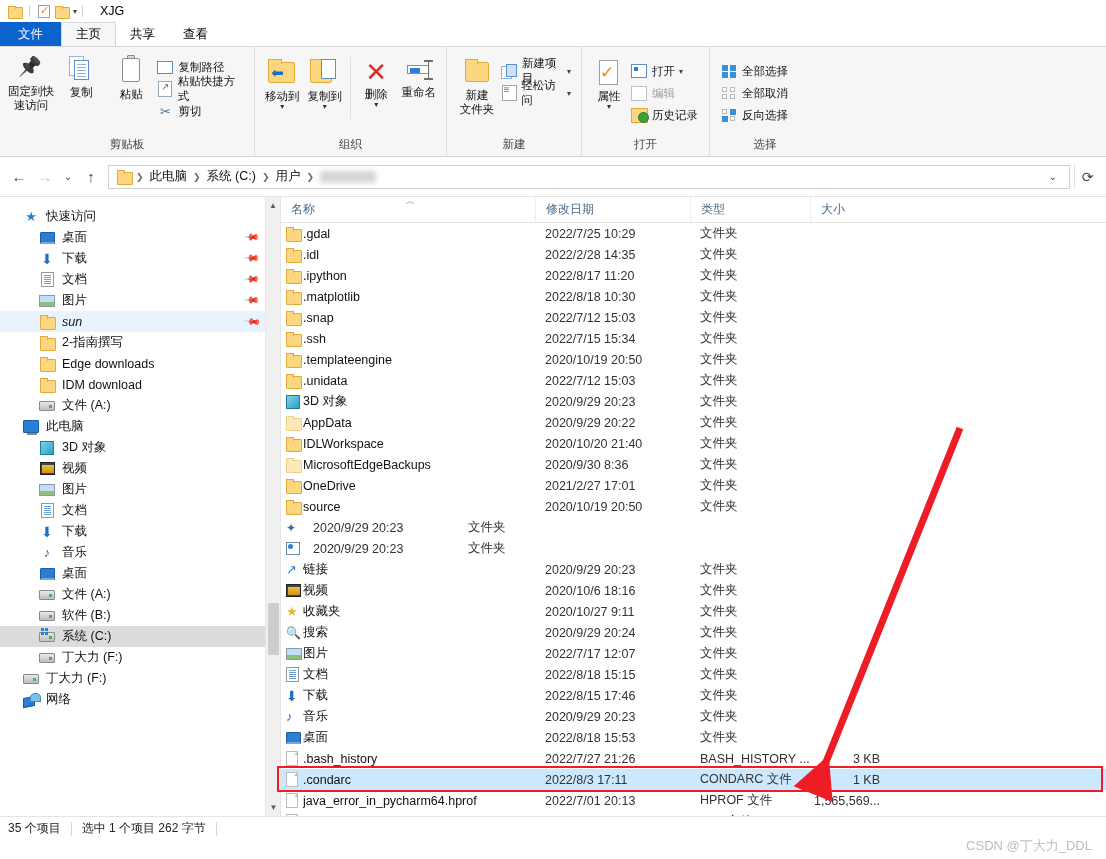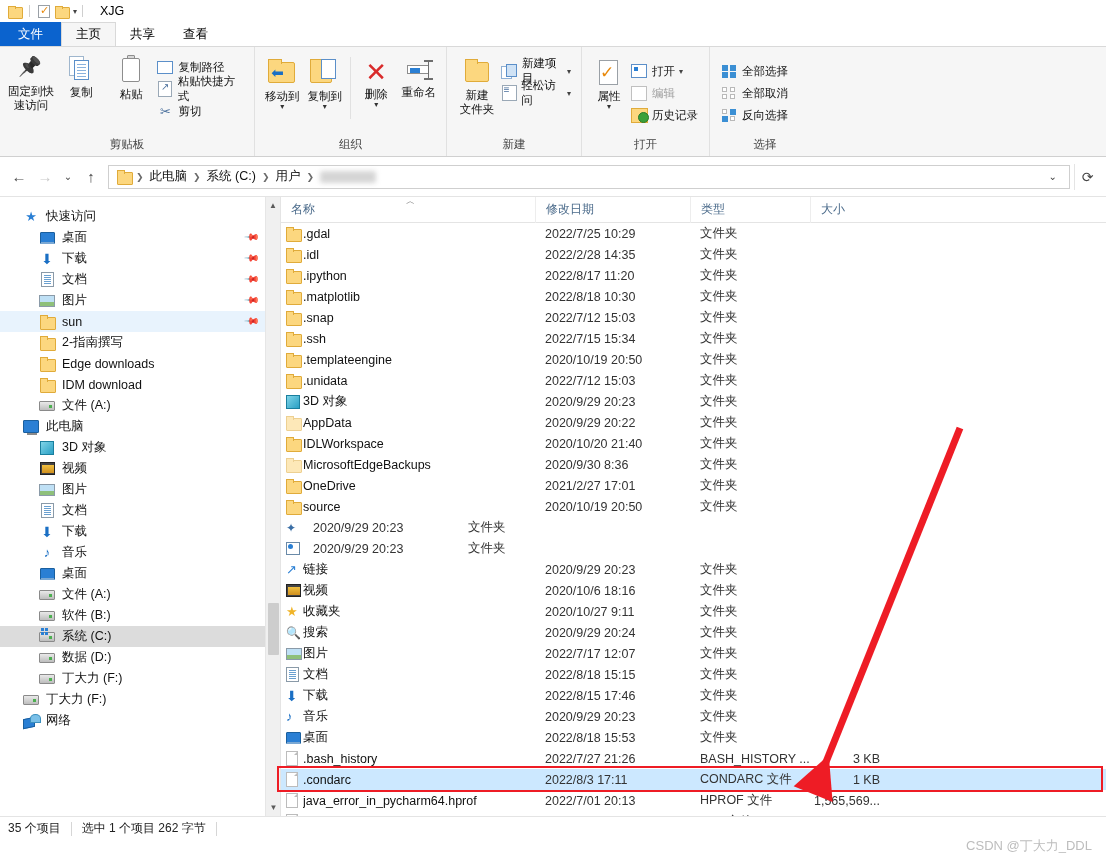--- a/index.html
+++ b/index.html
@@ -120,21 +120,21 @@
 
   
   .main { display:flex; height:619px; }
   .sidebar { width:281px; position:relative; overflow:hidden; border-right:1px solid #e4e4e4; background:#fff; }
   .sb-scroll { position:absolute; right:0; top:0; width:15px; height:100%; background:#f0f0f0;
                border-left:1px solid #e6e6e6; }
   .sb-arrow { height:17px; display:flex; align-items:center; justify-content:center; font-size:8px; color:#5a5a5a; }
   .sb-thumb { position:absolute; left:2px; width:11px; background:#cdcdcd; border-radius:1px; }
   .sb-items { padding-top:9px; }
   .sbrow { height:21px; display:flex; align-items:center; padding-right:22px; font-size:12.5px; color:#111; }
-  .sbrow.sel { background:#e8f3fd; }
+  .sbrow.sel { background:#e8f3fd;font-style:italic; }
   .sbrow.sel2 { background:#dcdcdc; }
   .sb-ico { width:18px; height:16px; margin-right:6px; display:flex; align-items:center; justify-content:center; flex:0 0 auto; }
   .sb-lbl { white-space:nowrap; }
   .pin { margin-left:auto; font-size:10px; color:#8a8a8a; transform:rotate(45deg); }
   .ind0 { padding-left:22px; } .ind1 { padding-left:38px; }
 
   .i-star { color:#2a7fd4; font-size:13px; }
   .i-desktop { width:15px; height:12px; background:#2a7fd4; border:1px solid #1a5f9e; border-radius:1px; position:relative; }
   .i-desktop:after { content:""; position:absolute; left:0; bottom:-1px; width:100%; height:2px; background:#7aa8d4; }
   .i-down { color:#1a6fc4; font-size:14px; }
@@ -582,26 +582,20 @@
       <div class="sbrow ind1 sel2">
         <span class="sb-ico">
             <span class="i-drive sys"></span>
           </span>
         <span class="sb-lbl">系统 (C:)</span>
       </div>
       <div class="sbrow ind1">
         <span class="sb-ico">
             <span class="i-drive"></span>
           </span>
-        <span class="sb-lbl">数据 (D:)</span>
-      </div>
-      <div class="sbrow ind1">
-        <span class="sb-ico">
-            <span class="i-drive"></span>
-          </span>
         <span class="sb-lbl">丁大力 (F:)</span>
       </div>
 
       <div class="sbrow ind0">
         <span class="sb-ico">
             <span class="i-drive"></span>
           </span>
         <span class="sb-lbl">丁大力 (F:)</span>
       </div>
       <div class="sbrow ind0">

